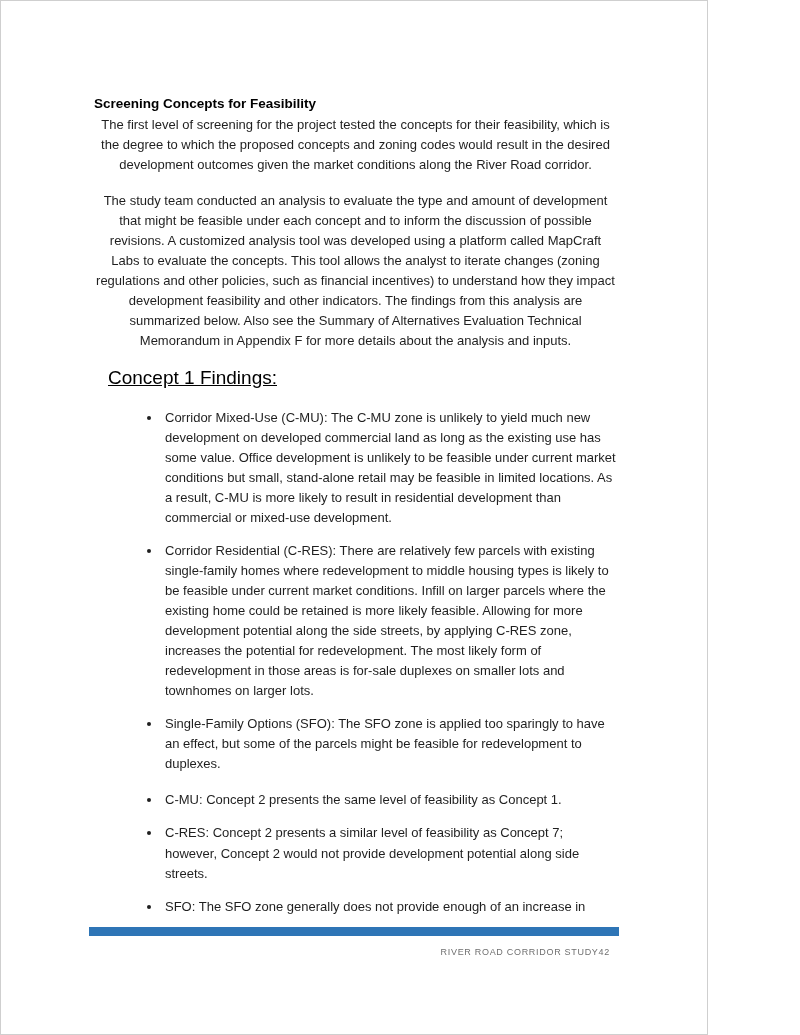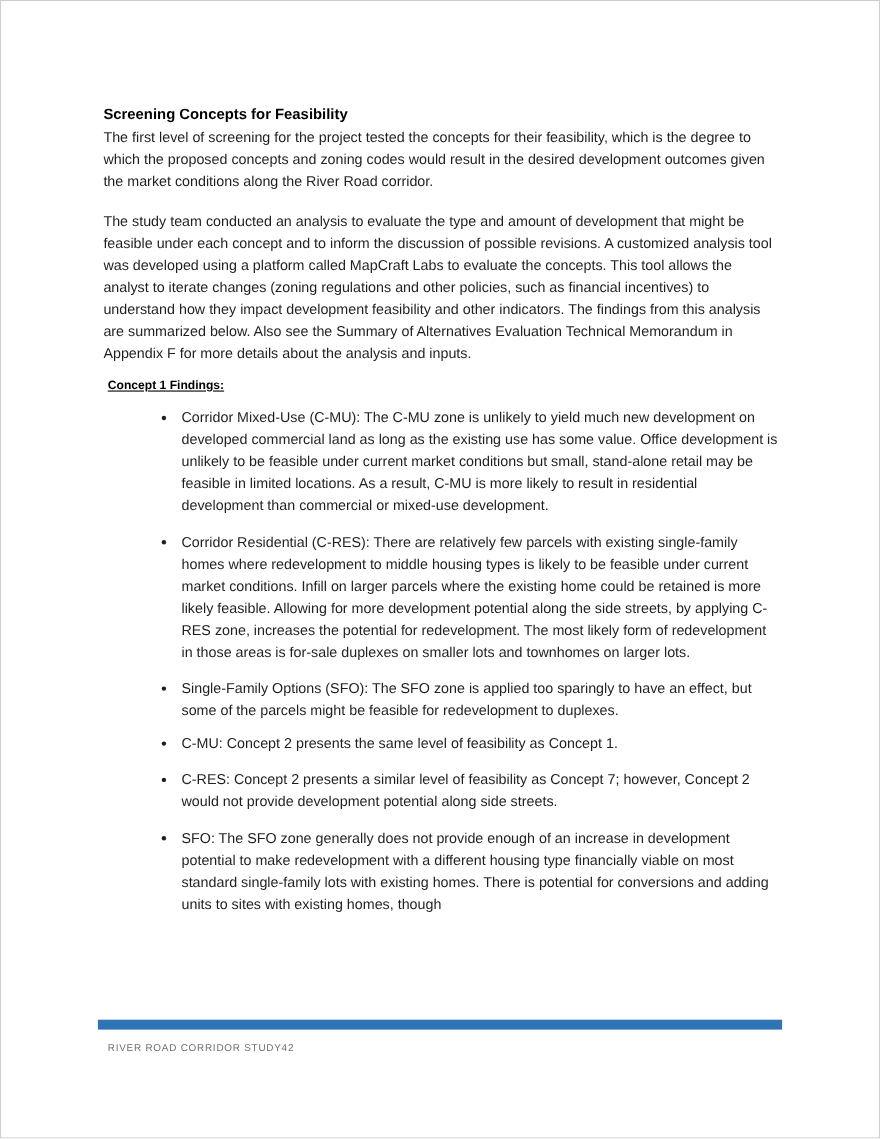--- a/index.html
+++ b/index.html
@@ -2,21 +2,21 @@
 <html><head>
 <meta charset="utf-8">
 <style>
   html, body {
     margin: 0;
     padding: 0;
     background: #ffffff;
   }
   .page {
     position: relative;
-    width: 800px;
+    width: 708px;
     height: 1035px;
     background: #ffffff;
     border: 1px solid #cfcfcf;
     box-sizing: border-box;
     font-family: "Liberation Sans", sans-serif;
     color: #1f1f1f;
     overflow: hidden;
   }
   .content {
     position: absolute;
@@ -29,33 +29,34 @@
     line-height: 1.54;
   }
   .doc-heading {
     font-size: 13.5px;
     font-weight: bold;
     margin: 0;
     color: #000000;
   }
   .para {
     margin: 16px 0 12px 0;
+    text-align: center;
   }
   .para.first {
     margin-top: 0;
   }
   .findings-heading {
-    font-size: 11px;
-    font-weight: bold;
+    font-size: 19px;
+    font-weight: normal;
     text-decoration: underline;
     color: #000000;
-    margin: 2px 0 10px 4px;
+    margin: 2px 0 10px 14px;
   }
   ul.bullet-list {
-    margin: 4px 0 4px 0;
+    margin: 16px 0 4px 0;
     padding: 0 0 0 68px;
     list-style: disc outside;
   }
   ul.bullet-list li {
     padding-left: 3px;
     margin-bottom: 13px;
   }
   ul.bullet-list li:last-child {
     margin-bottom: 10px;
   }
@@ -66,21 +67,21 @@
     top: 926px;
     height: 9px;
     background: #2e75b6;
   }
   .footer {
     position: absolute;
     left: 97px;
     right: 97px;
     top: 946px;
     display: flex;
-    justify-content: flex-start;
+    justify-content: flex-end;
     align-items: baseline;
     color: #6f6f6f;
     font-size: 9px;
     letter-spacing: 0.7px;
   }
 </style>
 </head>
 <body>
 
 <div class="page">

